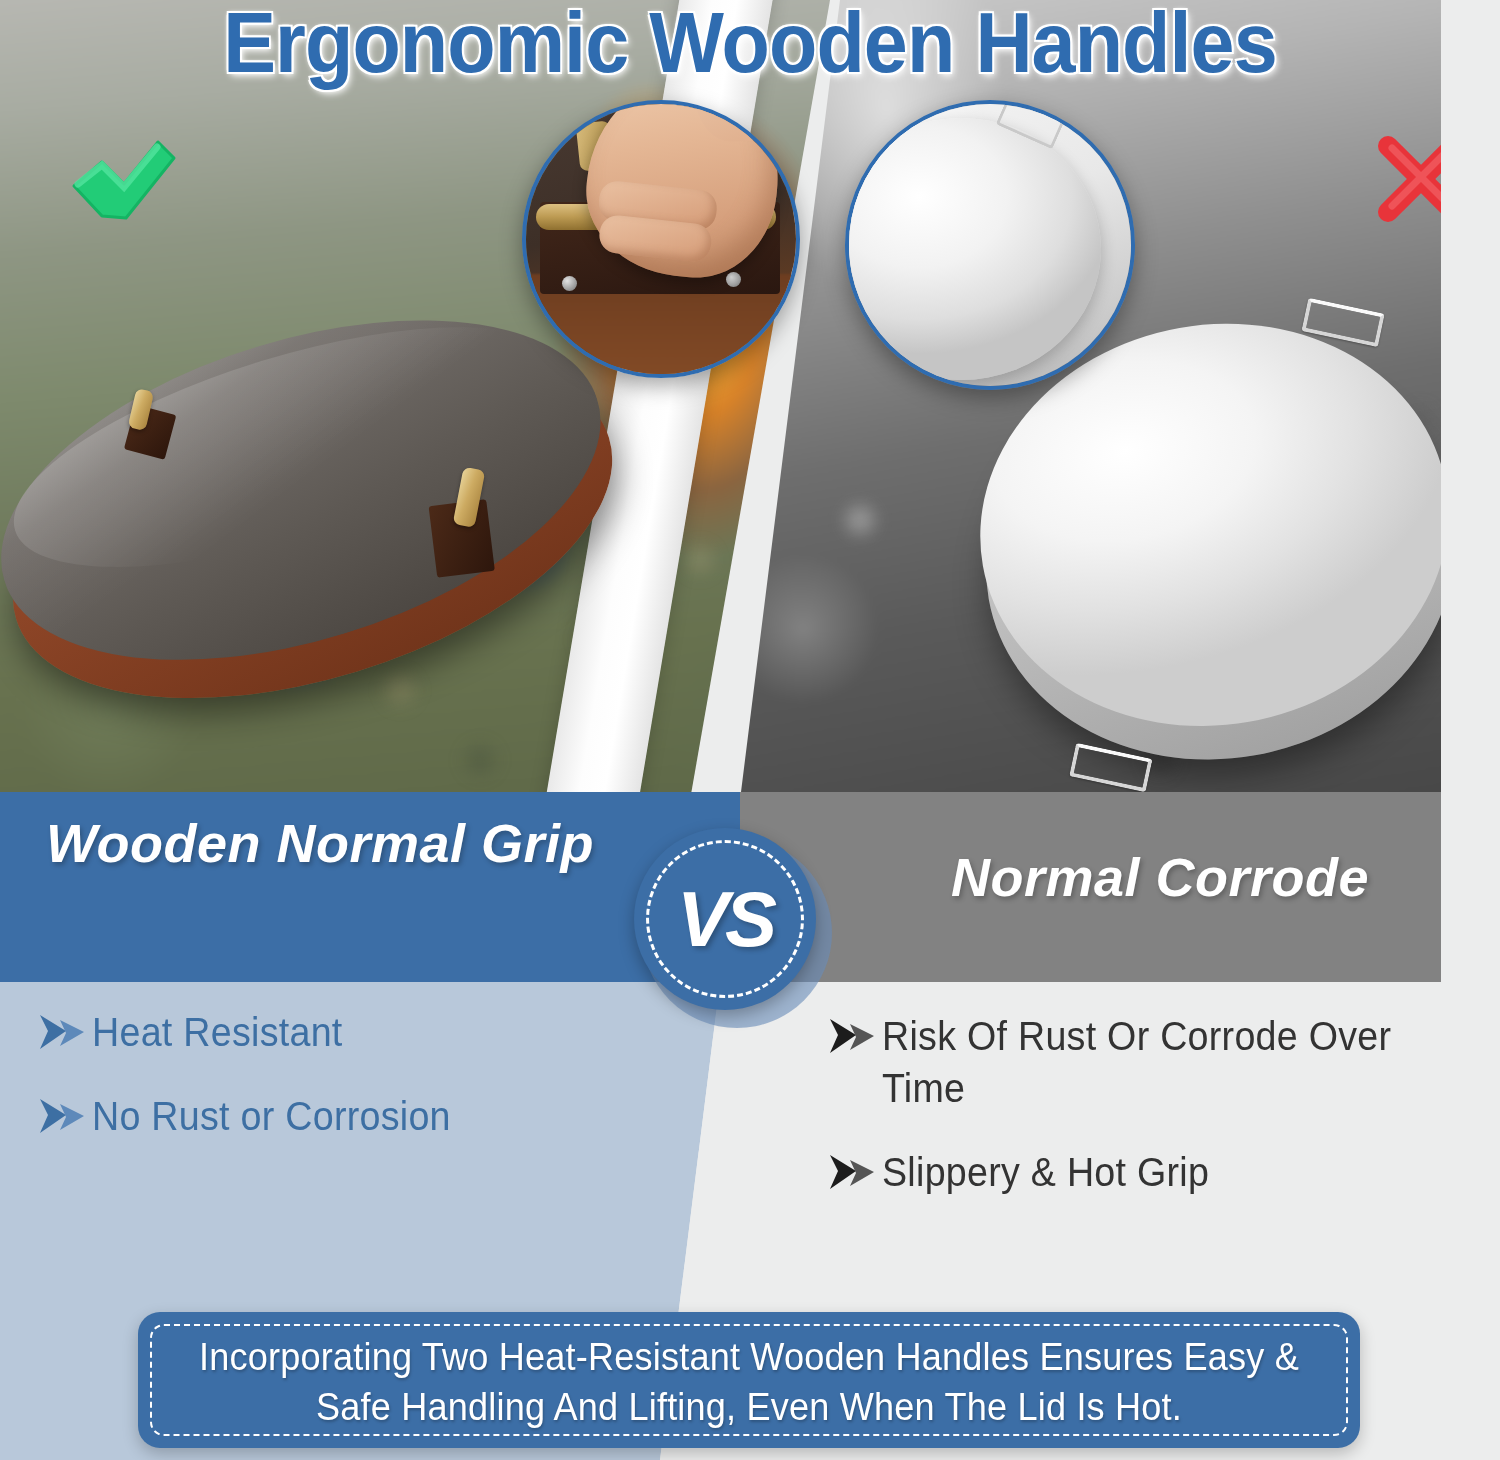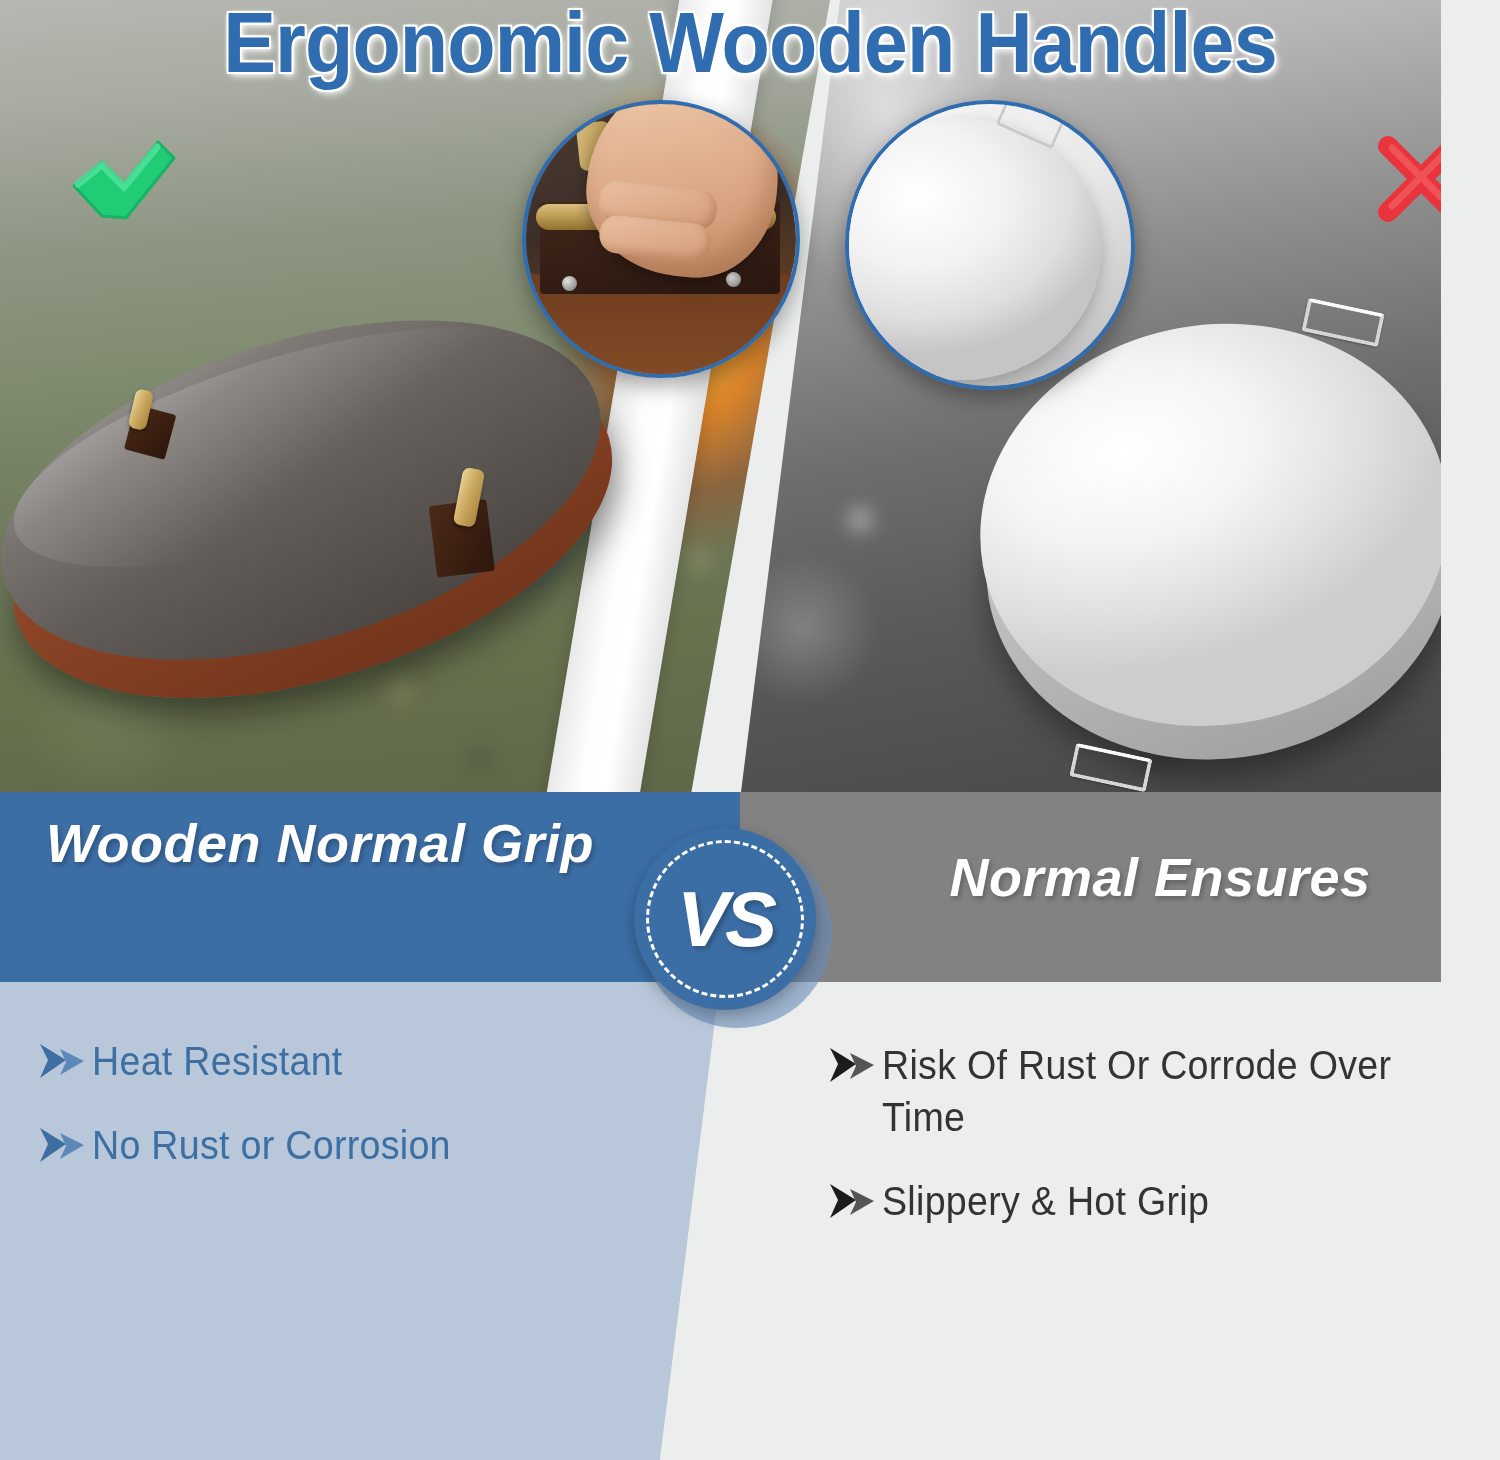--- a/index.html
+++ b/index.html
@@ -333,21 +333,21 @@
     background:#b8c8da;
     -webkit-clip-path:polygon(0 0, 720px 0, 660px 478px, 0 478px);
     clip-path:polygon(0 0, 720px 0, 660px 478px, 0 478px);
   }
   .panel-right{
     position:absolute; left:0; top:0; width:1500px; height:478px;
     background:#eceded;
     -webkit-clip-path:polygon(720px 0, 1500px 0, 1500px 478px, 660px 478px);
     clip-path:polygon(720px 0, 1500px 0, 1500px 478px, 660px 478px);
   }
-  .feat-list{ position:absolute;margin-top:29px; }
+  .feat-list{ position:absolute; }
   .feat-list.left{ left:36px; top:24px; width:640px; }
   .feat-list.right{ left:826px; top:28px; width:620px; }
   .feat-row{
     display:flex; align-items:flex-start;
     margin-bottom:32px;
   }
   .feat-icon{ width:56px; flex:0 0 56px; padding-top:6px; }
   .feat-text{
     font-size:40px; line-height:52px; font-weight:400;
     letter-spacing:.3px;
@@ -461,21 +461,21 @@
       </svg>
     </div>
 
     <div class="title">Ergonomic Wooden Handles</div>
   </div>
 
   <div class="bar-row">
     <div class="bar-left"></div>
     <div class="bar-right"></div>
     <div class="bar-left-label">Wooden Normal Grip</div>
-    <div class="bar-right-label">Normal Ensures</div>
+    <div class="bar-right-label">Normal Corrode</div>
   </div>
 
   <div class="vs-badge">
     <div class="vs-outer"></div>
     <div class="vs-inner"></div>
     <div class="vs-dash"></div>
     <div class="vs-text">VS</div>
   </div>
 
   <div class="panels">
@@ -518,14 +518,18 @@
           <svg width="54" height="40" viewBox="0 0 54 40">
             <path d="M4 3 L30 19 L4 37 L12 19 Z" fill="#1c1c1c"></path>
             <path d="M24 8 L48 20 L24 34 L30 21 Z" fill="#555555"></path>
           </svg>
         </span>
         <span class="feat-text">Slippery &amp; Hot Grip</span>
       </div>
     </div>
   </div>
 
+  <div class="banner">
+    <div class="banner-dash"></div>
+    <div class="banner-text">Incorporating Two Heat-Resistant Wooden Handles Ensures Easy &amp; Safe Handling And Lifting, Even When The Lid Is Hot.</div>
+  </div>
 
 </div>
 
 </body></html>

